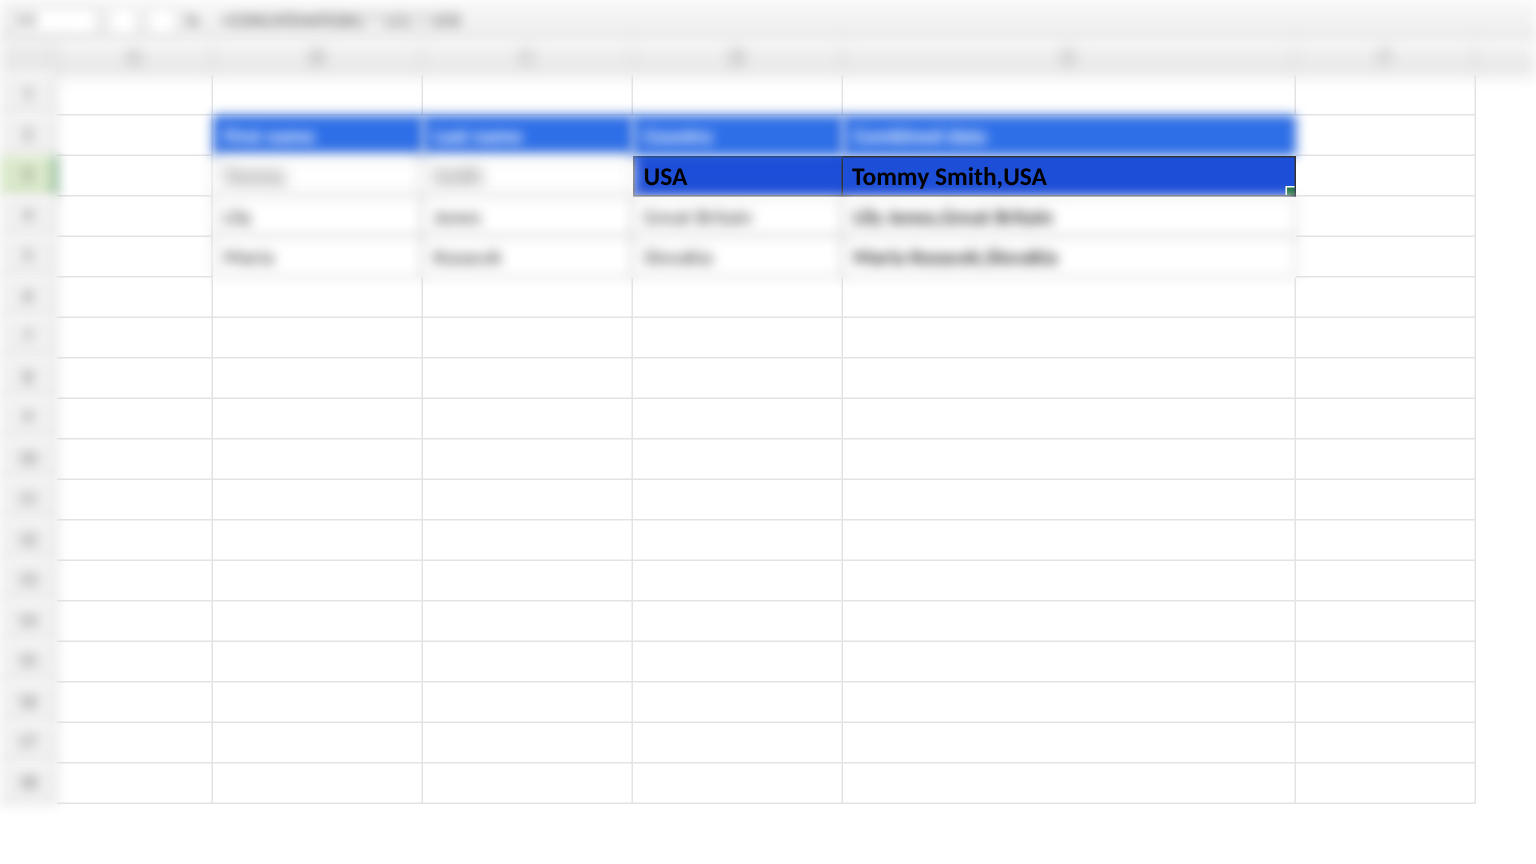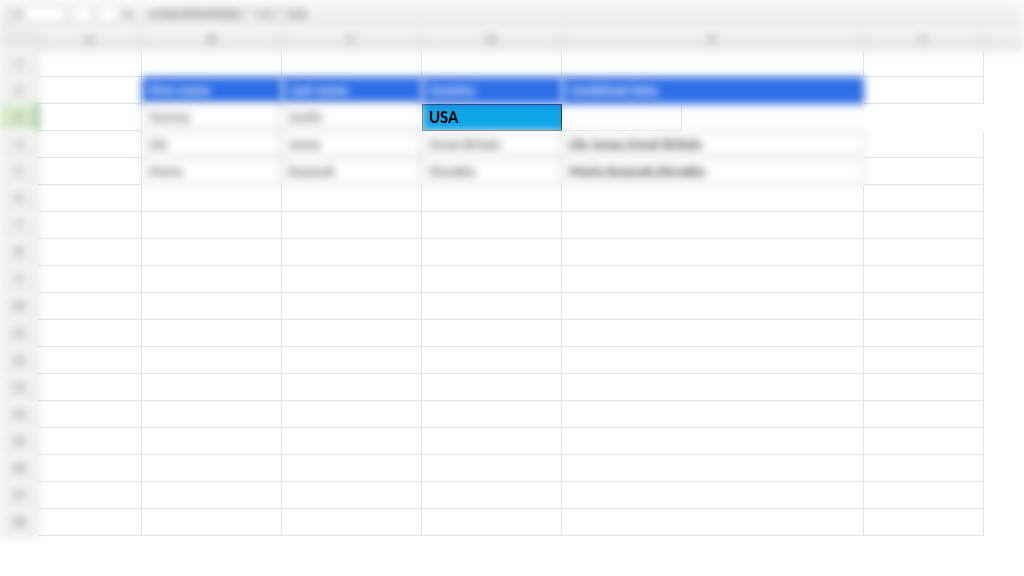--- a/index.html
+++ b/index.html
@@ -118,21 +118,21 @@
     }
     .table-body {
       border: 1px solid #bfbfbf;
       background: #fff;
     }
     .blur { filter: blur(5px); }
     .sharp-cell-D, .sharp-cell-E {
       border: 1.5px solid #333 !important;
       font-weight: 700;
       font-size: 17px;
-      background: #0ea5e9;
+      background: #1d4ed8;
       color: #000;
       filter: none !important;
     }
     .sharp-cell-E {
       border-left: none !important;
       position: relative;
     }
     .sharp-cell-E::after {
       content: "";
       position: absolute;
@@ -188,20 +188,21 @@
     <div class="cell c-E table-header">Combined data</div>
     <div class="cell c-F"></div>
   </div>
 
   <div class="row">
     <div class="row-h active">3</div>
     <div class="cell c-A"></div>
     <div class="cell c-B table-body blur">Tommy</div>
     <div class="cell c-C table-body blur">Smith</div>
     <div class="cell c-D table-body sharp-cell-D">USA</div>
+    <div class="cell c-E table-body sharp-cell-E">Tommy Smith,USA</div>
     <div class="cell c-F"></div>
   </div>
 
   <div class="row blur-body">
     <div class="row-h">4</div>
     <div class="cell c-A"></div>
     <div class="cell c-B table-body">Lily</div>
     <div class="cell c-C table-body">Jones</div>
     <div class="cell c-D table-body">Great Britain</div>
     <div class="cell c-E table-body" style="font-weight:700">Lily Jones,Great Britain</div>

